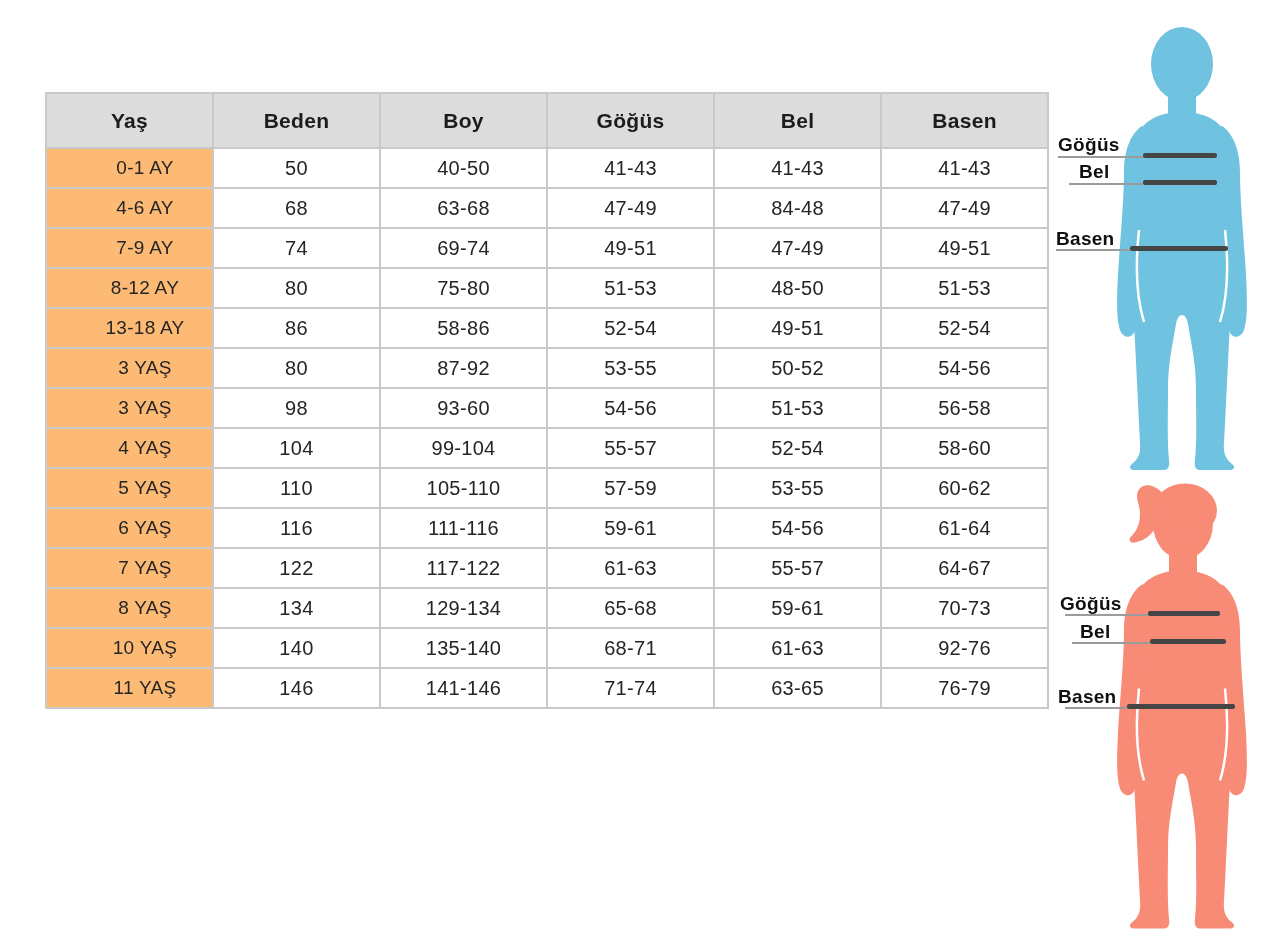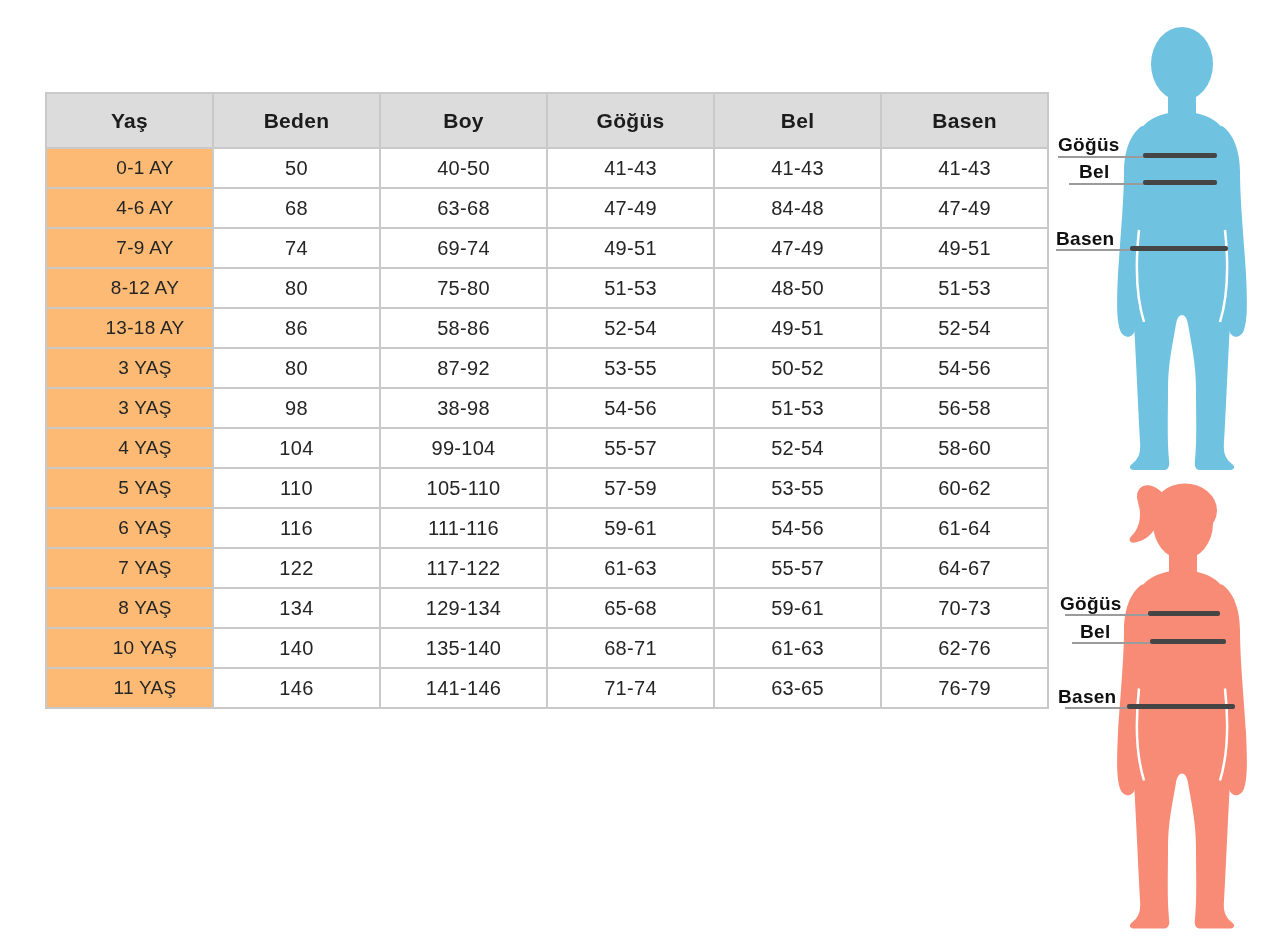--- a/index.html
+++ b/index.html
@@ -97,21 +97,21 @@
           <td class="age-col">3 YAŞ</td>
           <td>80</td>
           <td>87-92</td>
           <td>53-55</td>
           <td>50-52</td>
           <td>54-56</td>
         </tr>
         <tr>
           <td class="age-col">3 YAŞ</td>
           <td>98</td>
-          <td>38-98</td>
+          <td>93-60</td>
           <td>54-56</td>
           <td>51-53</td>
           <td>56-58</td>
         </tr>
         <tr>
           <td class="age-col">4 YAŞ</td>
           <td>104</td>
           <td>99-104</td>
           <td>55-57</td>
           <td>52-54</td>
@@ -148,21 +148,21 @@
           <td>65-68</td>
           <td>59-61</td>
           <td>70-73</td>
         </tr>
         <tr>
           <td class="age-col">10 YAŞ</td>
           <td>140</td>
           <td>135-140</td>
           <td>68-71</td>
           <td>61-63</td>
-          <td>62-76</td>
+          <td>92-76</td>
         </tr>
         <tr>
           <td class="age-col">11 YAŞ</td>
           <td>146</td>
           <td>141-146</td>
           <td>71-74</td>
           <td>63-65</td>
           <td>76-79</td>
         </tr>
       </tbody>

